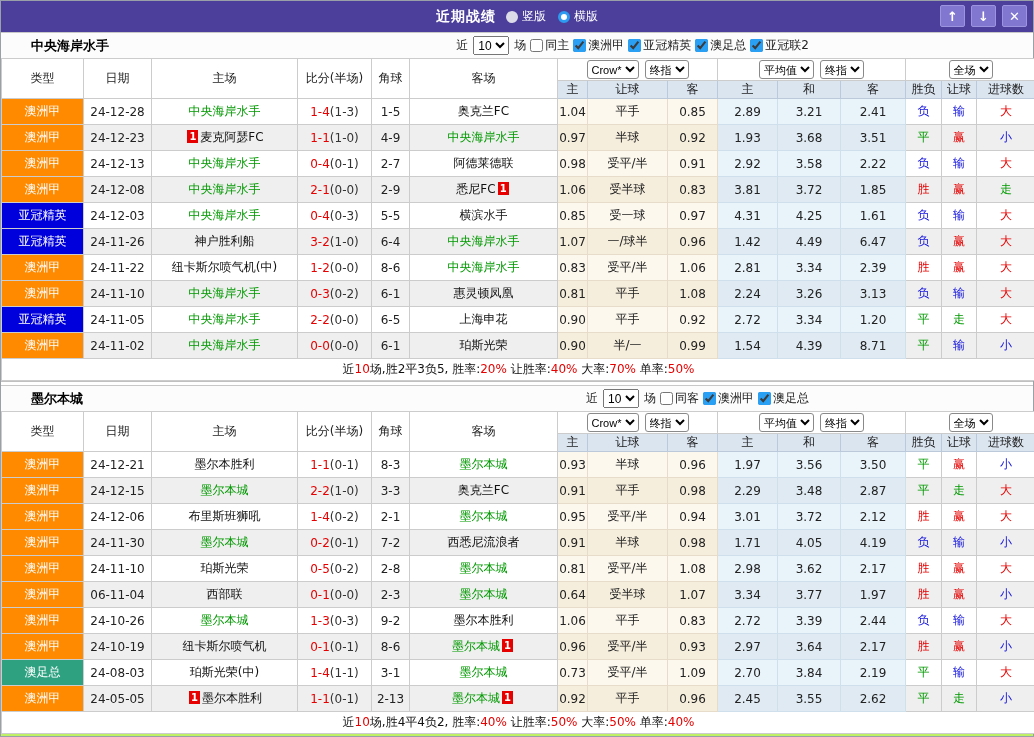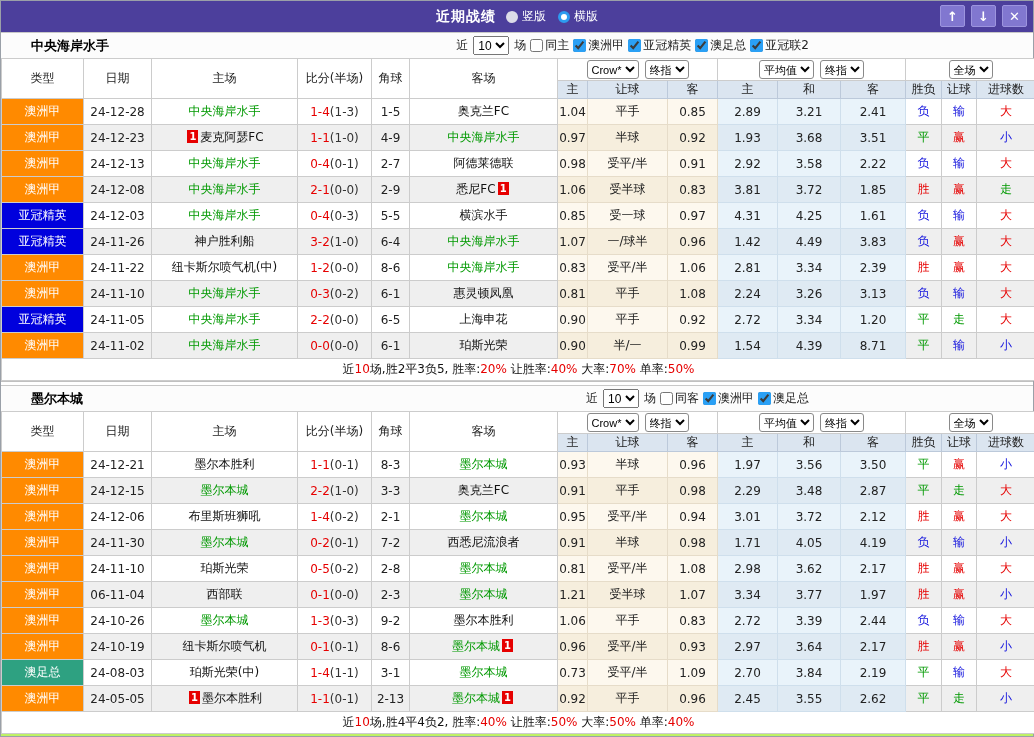--- a/index.html
+++ b/index.html
@@ -253,21 +253,21 @@
             <td class="plain">24-11-26</td>
             <td class="plain"><span class="teamlink t-black">神户胜利船</span></td>
             <td class="plain"><span class="ft">3-2</span><span class="ht">(1-0)</span></td>
             <td class="plain">6-4</td>
             <td class="plain"><span class="teamlink t-green">中央海岸水手</span></td>
             <td class="c-odds">1.07</td>
             <td class="c-odds">一/球半</td>
             <td class="c-odds">0.96</td>
             <td class="c-avg">1.42</td>
             <td class="c-avg">4.49</td>
-            <td class="c-avg">3.83</td>
+            <td class="c-avg">6.47</td>
             <td class="plain" style="color: rgb(18, 18, 221);">负</td>
             <td class="plain" style="color: rgb(230, 0, 0);">赢</td>
             <td class="plain" style="color: rgb(230, 0, 0);">大</td>
           </tr>
           <tr class="odd">
             <td class="type-cell" style="background: rgb(255, 138, 0);">澳洲甲</td>
             <td class="plain">24-11-22</td>
             <td class="plain"><span class="teamlink t-black">纽卡斯尔喷气机(中)</span></td>
             <td class="plain"><span class="ft">1-2</span><span class="ht">(0-0)</span></td>
             <td class="plain">8-6</td>
@@ -493,21 +493,21 @@
             <td class="plain" style="color: rgb(230, 0, 0);">赢</td>
             <td class="plain" style="color: rgb(230, 0, 0);">大</td>
           </tr>
           <tr class="even">
             <td class="type-cell" style="background: rgb(255, 138, 0);">澳洲甲</td>
             <td class="plain">06-11-04</td>
             <td class="plain"><span class="teamlink t-black">西部联</span></td>
             <td class="plain"><span class="ft">0-1</span><span class="ht">(0-0)</span></td>
             <td class="plain">2-3</td>
             <td class="plain"><span class="teamlink t-green">墨尔本城</span></td>
-            <td class="c-odds">1.21</td>
+            <td class="c-odds">0.64</td>
             <td class="c-odds">受半球</td>
             <td class="c-odds">1.07</td>
             <td class="c-avg">3.34</td>
             <td class="c-avg">3.77</td>
             <td class="c-avg">1.97</td>
             <td class="plain" style="color: rgb(230, 0, 0);">胜</td>
             <td class="plain" style="color: rgb(230, 0, 0);">赢</td>
             <td class="plain" style="color: rgb(18, 18, 221);">小</td>
           </tr>
           <tr class="odd">

